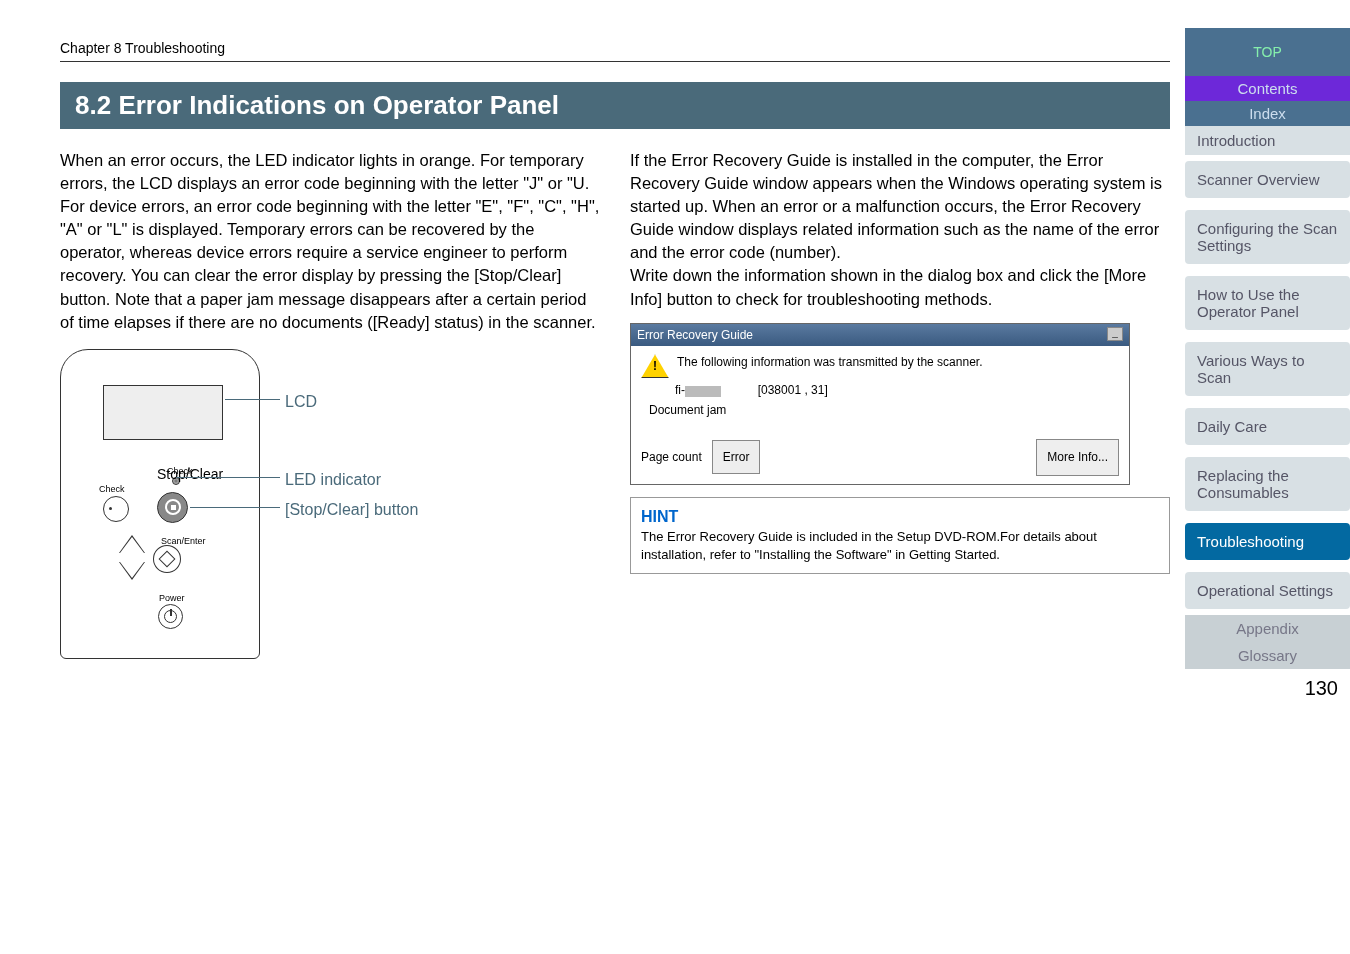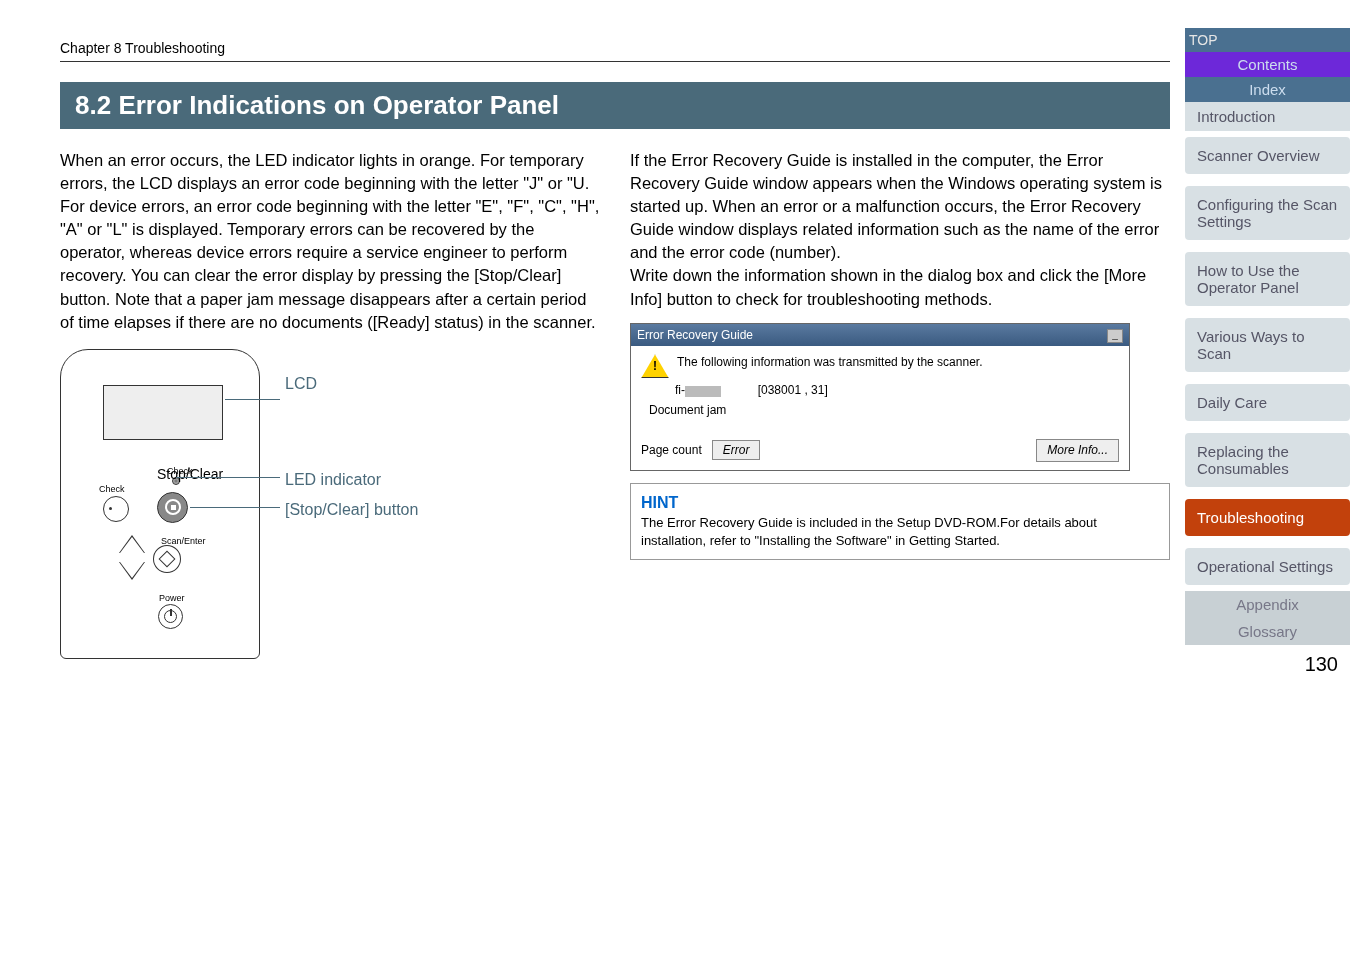--- a/index.html
+++ b/index.html
@@ -32,37 +32,37 @@
     .tri-dn { position:absolute; left:59px; top:212px; width:0; height:0; border-left:12px solid transparent; border-right:12px solid transparent; border-top:16px solid #fff;}
     .scan-btn { position:absolute; left:92px; top:195px; width:28px; height:28px; border:1px solid #333; border-radius:50%; transform: rotate(45deg); display:flex; align-items:center; justify-content:center;}
     .scan-diamond { width:12px; height:12px; border:1px solid #333;}
     .power-label { position:absolute; left:98px; top:242px; font-size:9px;}
     .power-btn { position:absolute; left:97px; top:254px; width:25px; height:25px; border:1px solid #333; border-radius:50%; display:flex; align-items:center; justify-content:center;}
     .power-icon { width:13px; height:13px; border:1.5px solid #333; border-radius:50%; position:relative;}
     .power-icon::after { content:''; position:absolute; left:5px; top:-2px; width:1.5px; height:7px; background:#333;}
     .callout-line { position:absolute; height:1px; background:#4a6a7a; }
     .callout-text { position:absolute; color:#4a6a7a; font-size:16px; }
     .erg-window { border:1px solid #666; width: 500px; margin-top:12px; font-size:12px; }
-    .erg-title { background: linear-gradient(#5a7aa0, #3a5a80); color:white; padding:3px 6px; display:flex; justify-content:space-between; align-items:flex-end;}
+    .erg-title { background: linear-gradient(#5a7aa0, #3a5a80); color:white; padding:3px 6px; display:flex; justify-content:space-between; align-items:flex-start;}
     .erg-min { background:#ccc; border:1px solid #888; width:16px; height:14px; display:flex; align-items:flex-end; justify-content:center; font-size:10px; color:#333;}
     .erg-body { padding:8px 10px; }
     .erg-info { display:flex; gap:8px; align-items:flex-start; margin-bottom:4px;}
     .warn-icon { width:28px; height:24px; background:#ffd200; clip-path: polygon(50% 0, 100% 100%, 0 100%); display:flex; align-items:center; justify-content:center; font-weight:bold; border:1px solid #333; flex-shrink:0;}
     .erg-model { margin-left: 34px; }
     .erg-model .blur { background:#bbb; display:inline-block; width:36px; height:11px; vertical-align:middle;}
     .erg-docjam { margin: 3px 0 8px 8px; }
     .erg-buttons { display:flex; justify-content:space-between; padding: 4px 10px 8px 10px; align-items:center;}
-    .erg-btn { border:1px solid #888; background:#eee; padding:2px 10px; font-size:12px;font-style:italic;}
+    .erg-btn { border:1px solid #888; background:#eee; padding:9px 10px; font-size:12px;}
     .sidebar { width: 165px; display:flex; flex-direction:column; padding-top:28px;}
-    .nav-top { background:#4a7090; color:#e5e5e5; text-align:left; padding:4px; font-size:14px;}
+    .nav-top { background:#4a7090; color:#86efac; text-align:center; padding:16px; font-size:14px;}
     .nav-contents { background:#6d28d9; color:#cde; text-align:center; padding:4px; font-size:15px;}
     .nav-index { background:#4a7090; color:#cde; text-align:center; padding:4px; font-size:15px;}
     .nav-intro { background:#d8e0e4; color:#556; padding:6px 12px; font-size:15px;}
     .nav-box { background:#d8e0e4; color:#556; padding:10px 12px; margin:6px 0; font-size:15px; border-radius:4px;}
-    .nav-box.active { background:#c2410c; color:white; border-radius:4px;}
+    .nav-box.active { background:#0369a1; color:white; border-radius:4px;}
     .nav-appendix, .nav-glossary { background:#c8d0d4; color:#778; text-align:center; padding:5px; font-size:15px;}
     .page-number { text-align:right; font-size:20px; padding:8px 12px;}
   </style>
 </head>
 <body>
 
 <div class="page">
   <div class="content-area">
     <div class="chapter-header">Chapter 8 Troubleshooting</div>
     <div class="section-title-bar">
@@ -94,21 +94,21 @@
               <div class="tri-dn"></div>
             <div class="scan-btn">
                 <div class="scan-diamond"></div>
               </div>
             <div class="power-label">Power</div>
             <div class="power-btn">
                 <div class="power-icon"></div>
               </div>
           </div>
           <div class="callout-line" style="left:165px; top:50px; width:55px;"></div>
-          <div class="callout-text" style="left:225px; top:24px;">LCD</div>
+          <div class="callout-text" style="left:225px; top:42px;">LCD</div>
           <div class="callout-line" style="left:116px; top:128px; width:104px;"></div>
           <div class="callout-text" style="left:225px; top:120px;">LED indicator</div>
           <div class="callout-line" style="left:130px; top:158px; width:90px;"></div>
           <div class="callout-text" style="left:225px; top:150px;">[Stop/Clear] button</div>
         </div>
       </div>
       <div class="col">
         <div>If the Error Recovery Guide is installed in the computer, the Error Recovery Guide window appears when the Windows operating system is started up. When an error or a malfunction occurs, the Error Recovery Guide window displays related information such as the name of the error and the error code (number).</div>
         <div>Write down the information shown in the dialog box and click the [More Info] button to check for troubleshooting methods.</div>
         <div class="erg-window">

